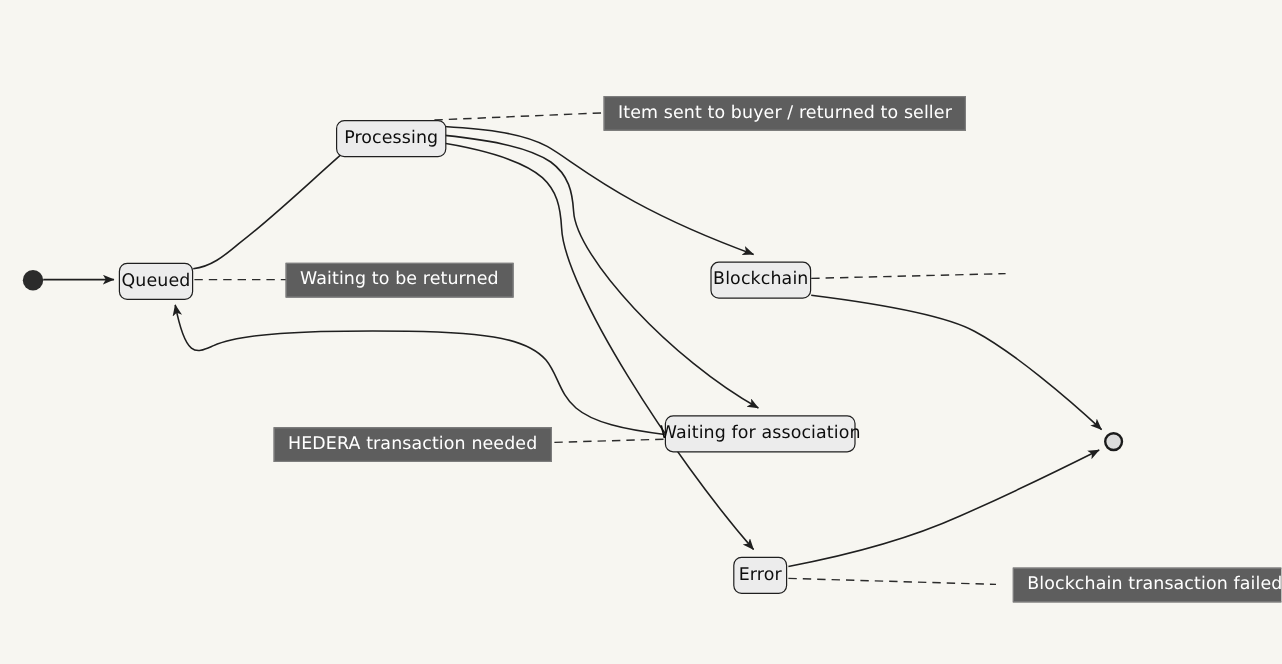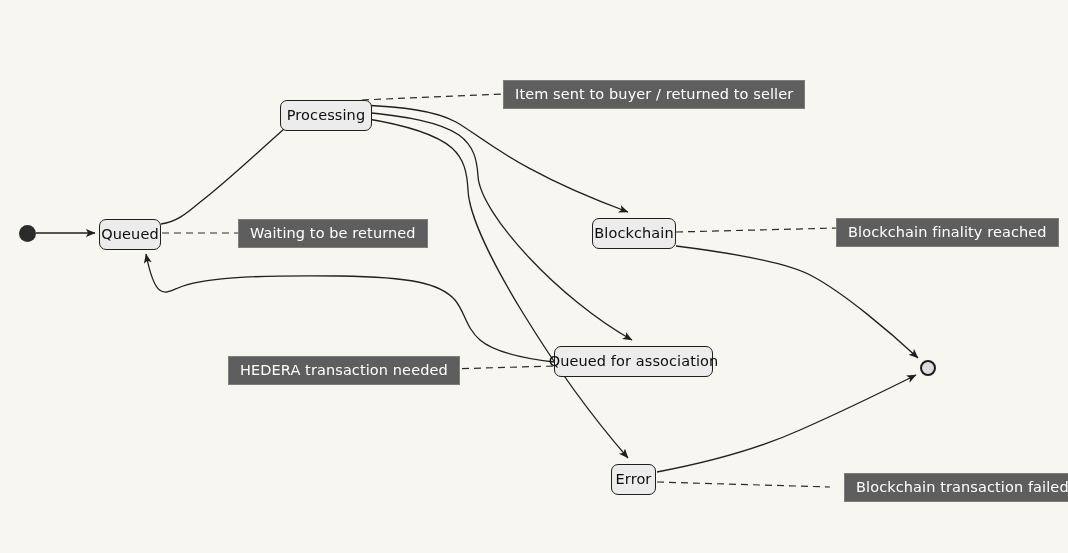--- a/index.html
+++ b/index.html
@@ -121,38 +121,35 @@
 
   <div class="state-node" style="left:280px; top:100px; width:92px; height:31px;">
     <span>Processing</span>
   </div>
 
   <div class="state-node" style="left:592px; top:218px; width:84px; height:31px;">
     <span>Blockchain</span>
   </div>
 
   <div class="state-node" style="left:554px; top:346px; width:159px; height:31px;">
-    <span>Queued for association</span>
+    <span>Waiting for association</span>
   </div>
 
   <div class="state-node" style="left:611px; top:464px; width:45px; height:31px;">
     <span>Error</span>
   </div>
 
   <div class="note-box" style="left:238px; top:219px; height:29px;">
     <span>Waiting to be returned</span>
   </div>
 
   <div class="note-box" style="left:503px; top:80px; height:29px;">
     <span>Item sent to buyer / returned to seller</span>
   </div>
 
-  <div class="note-box" style="left:836px; top:218px; height:29px;">
-    <span>Blockchain finality reached</span>
-  </div>
 
   <div class="note-box" style="left:228px; top:356px; height:29px;">
     <span>HEDERA transaction needed</span>
   </div>
 
   <div class="note-box" style="left:829px; top:473px; height:29px;margin-left:15px;">
     <span>Blockchain transaction failed</span>
   </div>
 
 </div>

